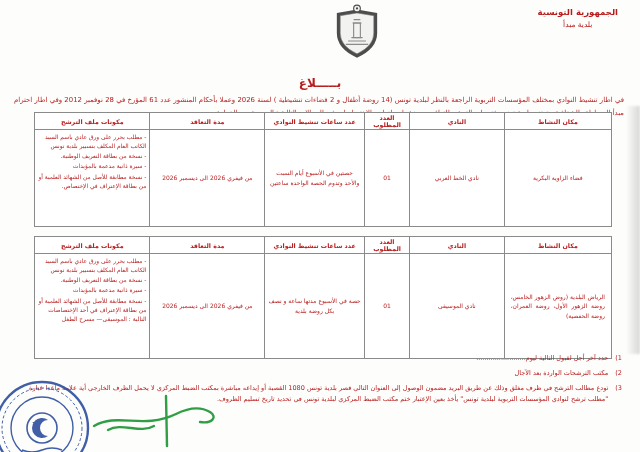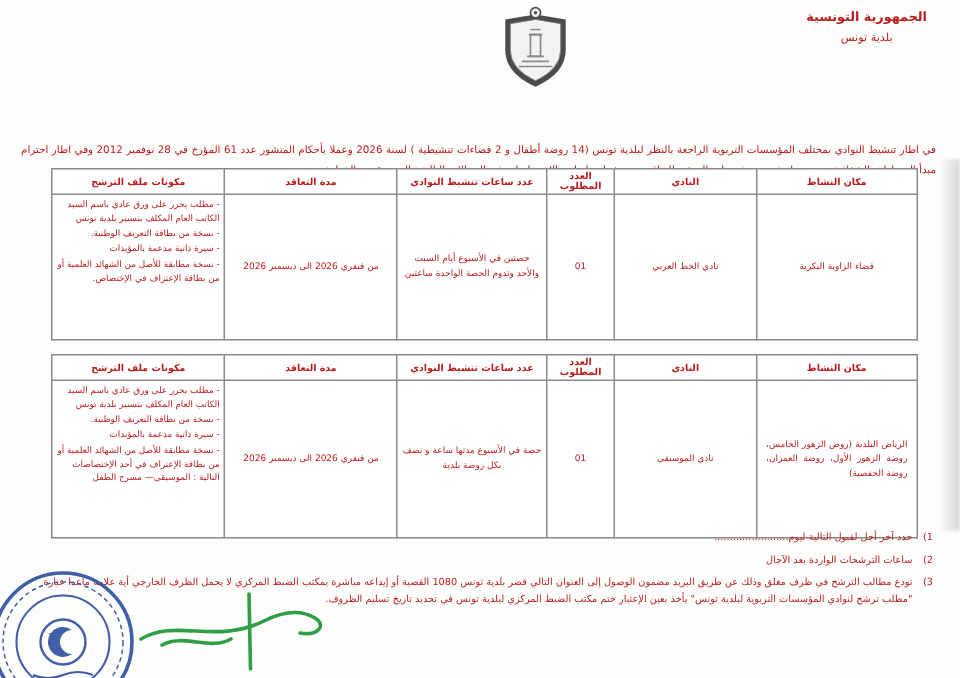--- a/index.html
+++ b/index.html
@@ -44,32 +44,33 @@
     background:linear-gradient(to right,rgba(120,120,120,0),rgba(120,120,120,.28));
     filter:blur(1px);}
 </style>
 </head>
 <body>
 
 <div class="page">
 
   <div class="hdr-right">
     <div class="rep">الجمهورية التونسية</div>
-    <div class="mun">بلدية تونس</div>
+    <div class="mun">بلدية مبدأ</div>
   </div>
 
   <svg class="emblem" viewBox="0 0 100 100" aria-hidden="true">
     <path d="M50,10 L86,16 L86,52 Q86,80 50,96 Q14,80 14,52 L14,16 Z" fill="#4c4c4c"></path>
     <path d="M50,16 L80,21 L80,52 Q80,75 50,89 Q20,75 20,52 L20,21 Z" fill="#f2f2f0" stroke="#777" stroke-width="1"></path>
     <rect x="44" y="34" width="12" height="26" fill="none" stroke="#8a8a8a" stroke-width="2"></rect>
     <path d="M42,34 h16 M44,28 h12 M40,60 h20 M34,66 h32 M30,72 h40" stroke="#8a8a8a" stroke-width="2" fill="none"></path>
     <circle cx="50" cy="8" r="6" fill="#f2f2f0" stroke="#4c4c4c" stroke-width="2"></circle>
     <circle cx="50" cy="8" r="2" fill="#4c4c4c"></circle>
   </svg>
 
+  <div class="title">بـــــلاغ</div>
   <div class="intro">في اطار تنشيط النوادي بمختلف المؤسسات التربوية الراجعة بالنظر لبلدية تونس (14 روضة أطفال و 2 فضاءات تنشيطية ) لسنة 2026 وعملا بأحكام المنشور عدد 61 المؤرخ في 28 نوفمبر 2012 وفي اطار احترام مبدأ المساواة والشفافية ، تعتزم بلدية تونس فتح باب الترشح للتعاقد مع منشطين لنوادي الاختصاصات في المجالات التالية : الموسيقى – الخط عربي.</div>
 
   <table class="t1">
     <colgroup>
       <col class="c-loc">
         <col class="c-club">
         <col class="c-num">
       <col class="c-hrs">
         <col class="c-dur">
         <col class="c-file">
@@ -137,21 +138,21 @@
     </tbody>
   </table>
 
   <div class="notes">
     <div class="note">
       <span class="nnum">(1</span>
       <span class="ntext">حدد آخر أجل لقبول التالية ليوم........................</span>
     </div>
     <div class="note">
       <span class="nnum">(2</span>
-      <span class="ntext">ساعات الترشحات الواردة بعد الآجال</span>
+      <span class="ntext">مكتب الترشحات الواردة بعد الآجال</span>
     </div>
     <div class="note">
       <span class="nnum">(3</span>
       <span class="ntext">تودع مطالب الترشح في ظرف مغلق وذلك عن طريق البريد مضمون الوصول إلى العنوان التالي قصر بلدية تونس 1080 القصبة أو إيداعه مباشرة بمكتب الضبط المركزي لا يحمل الظرف الخارجي أية علامة ماعدا عبارة "مطلب ترشح لنوادي المؤسسات التربوية لبلدية تونس" يأخذ بعين الإعتبار ختم مكتب الضبط المركزي لبلدية تونس في تحديد تاريخ تسليم الظروف.</span>
     </div>
   </div>
 
   <svg class="stamp" viewBox="0 0 100 100" aria-hidden="true">
     <g stroke="#2d4e9e" fill="none">
       <circle cx="50" cy="50" r="46" stroke-width="2.4"></circle>

